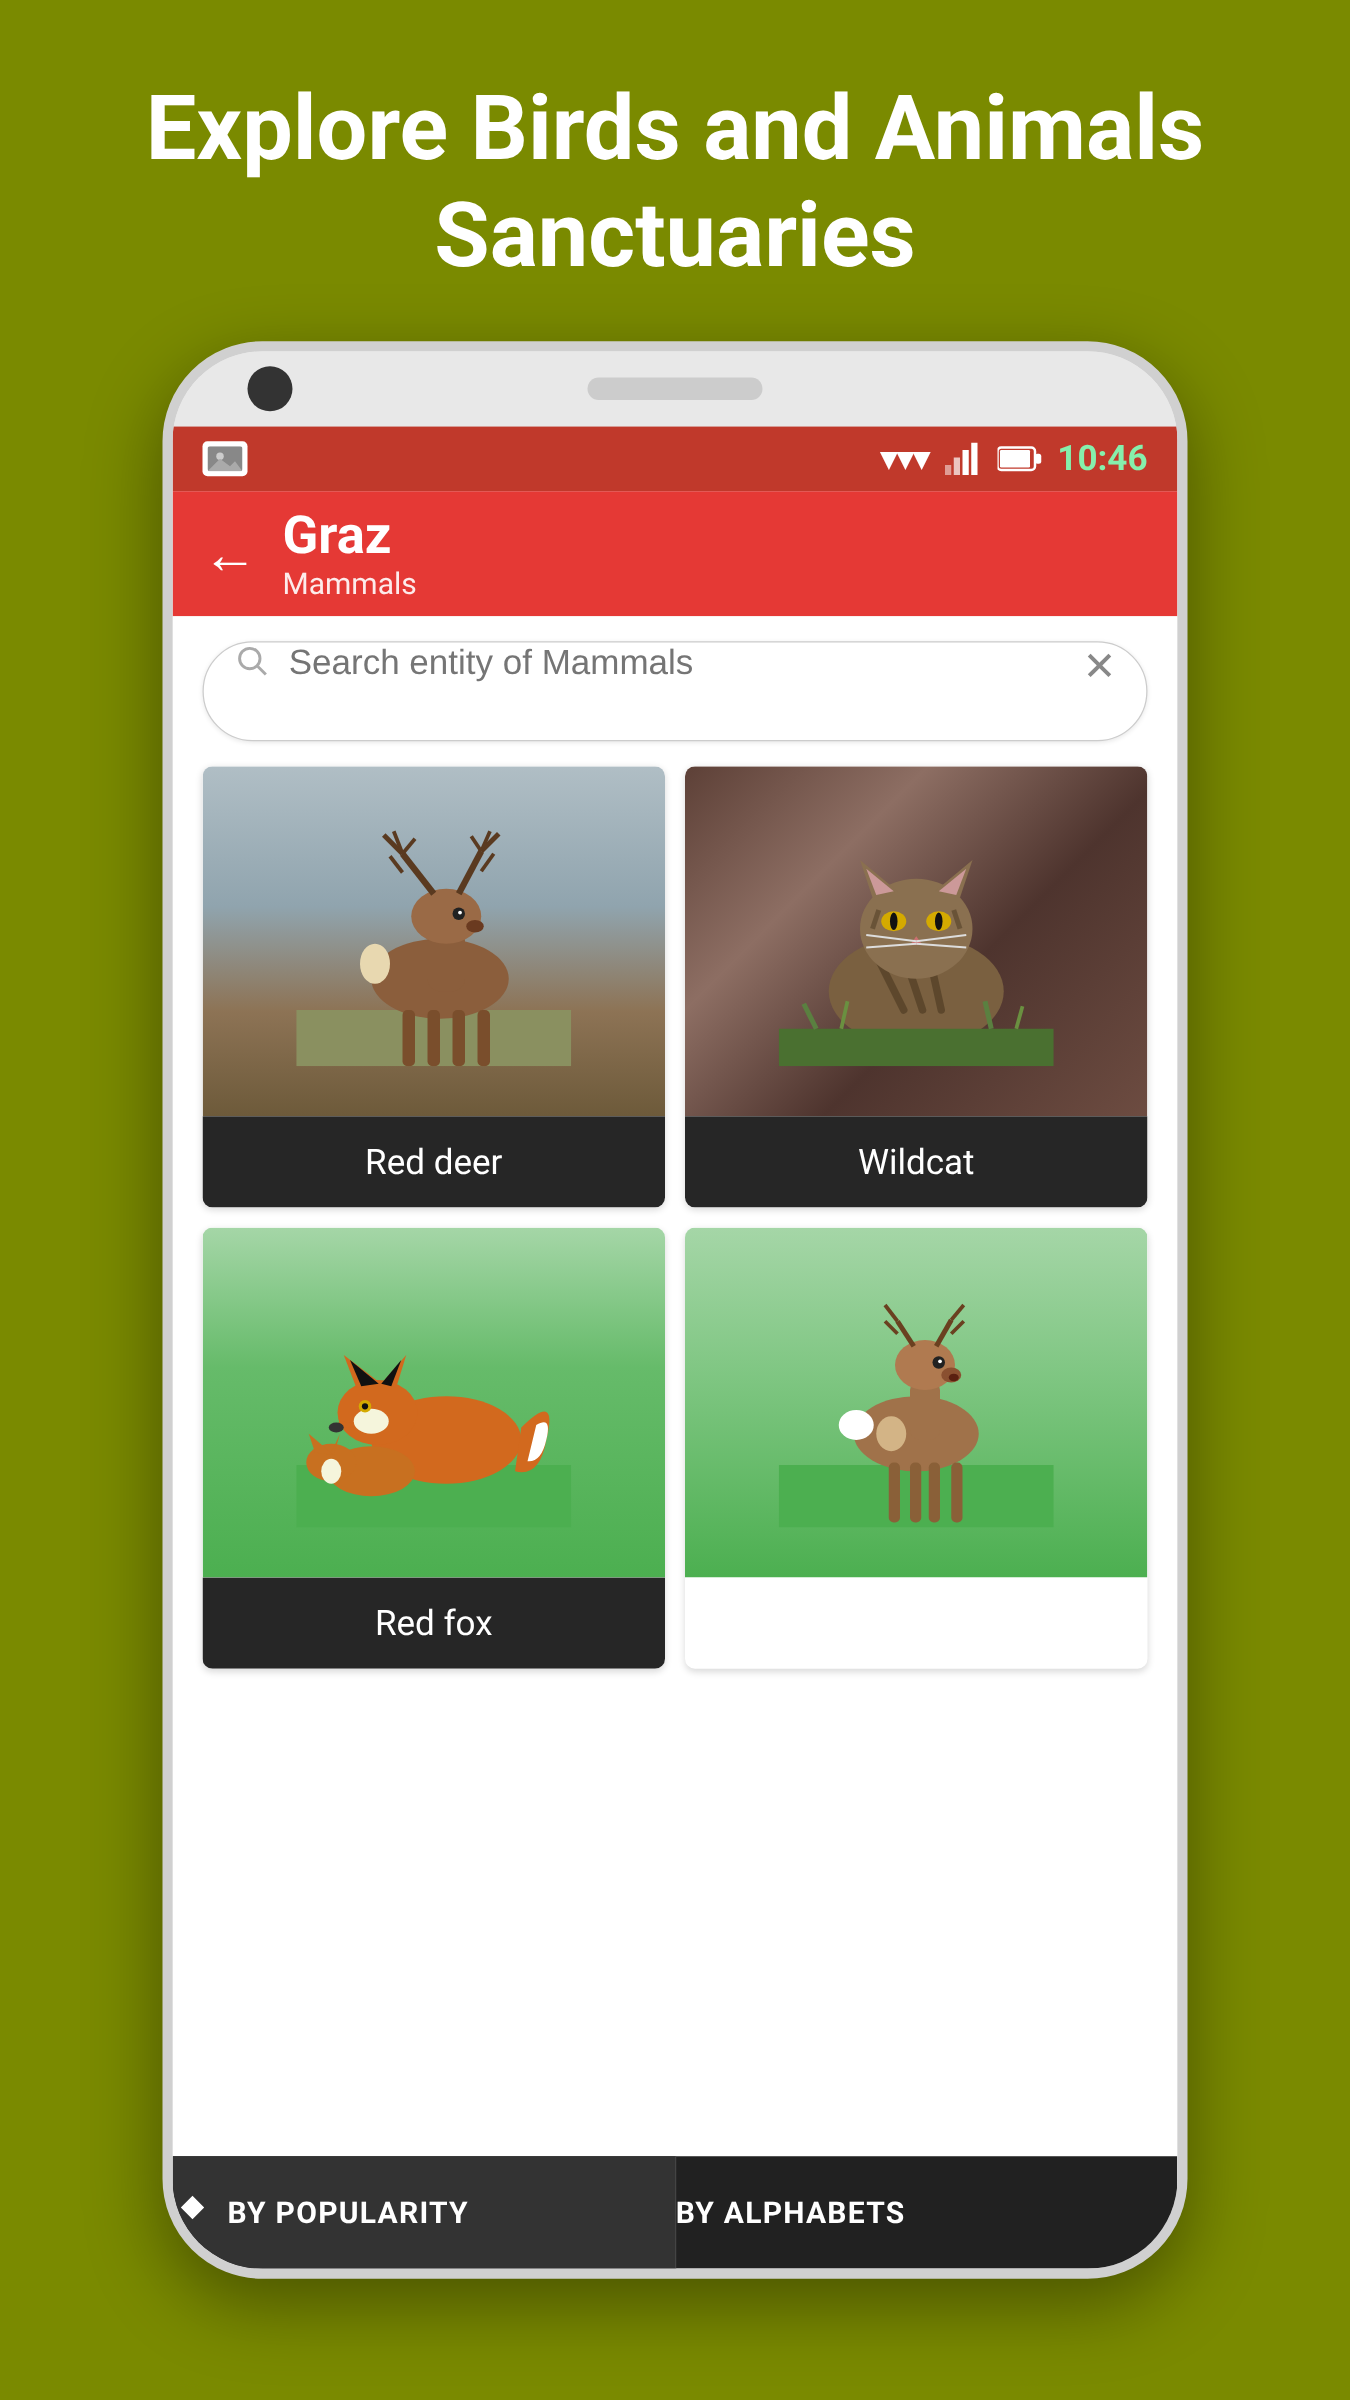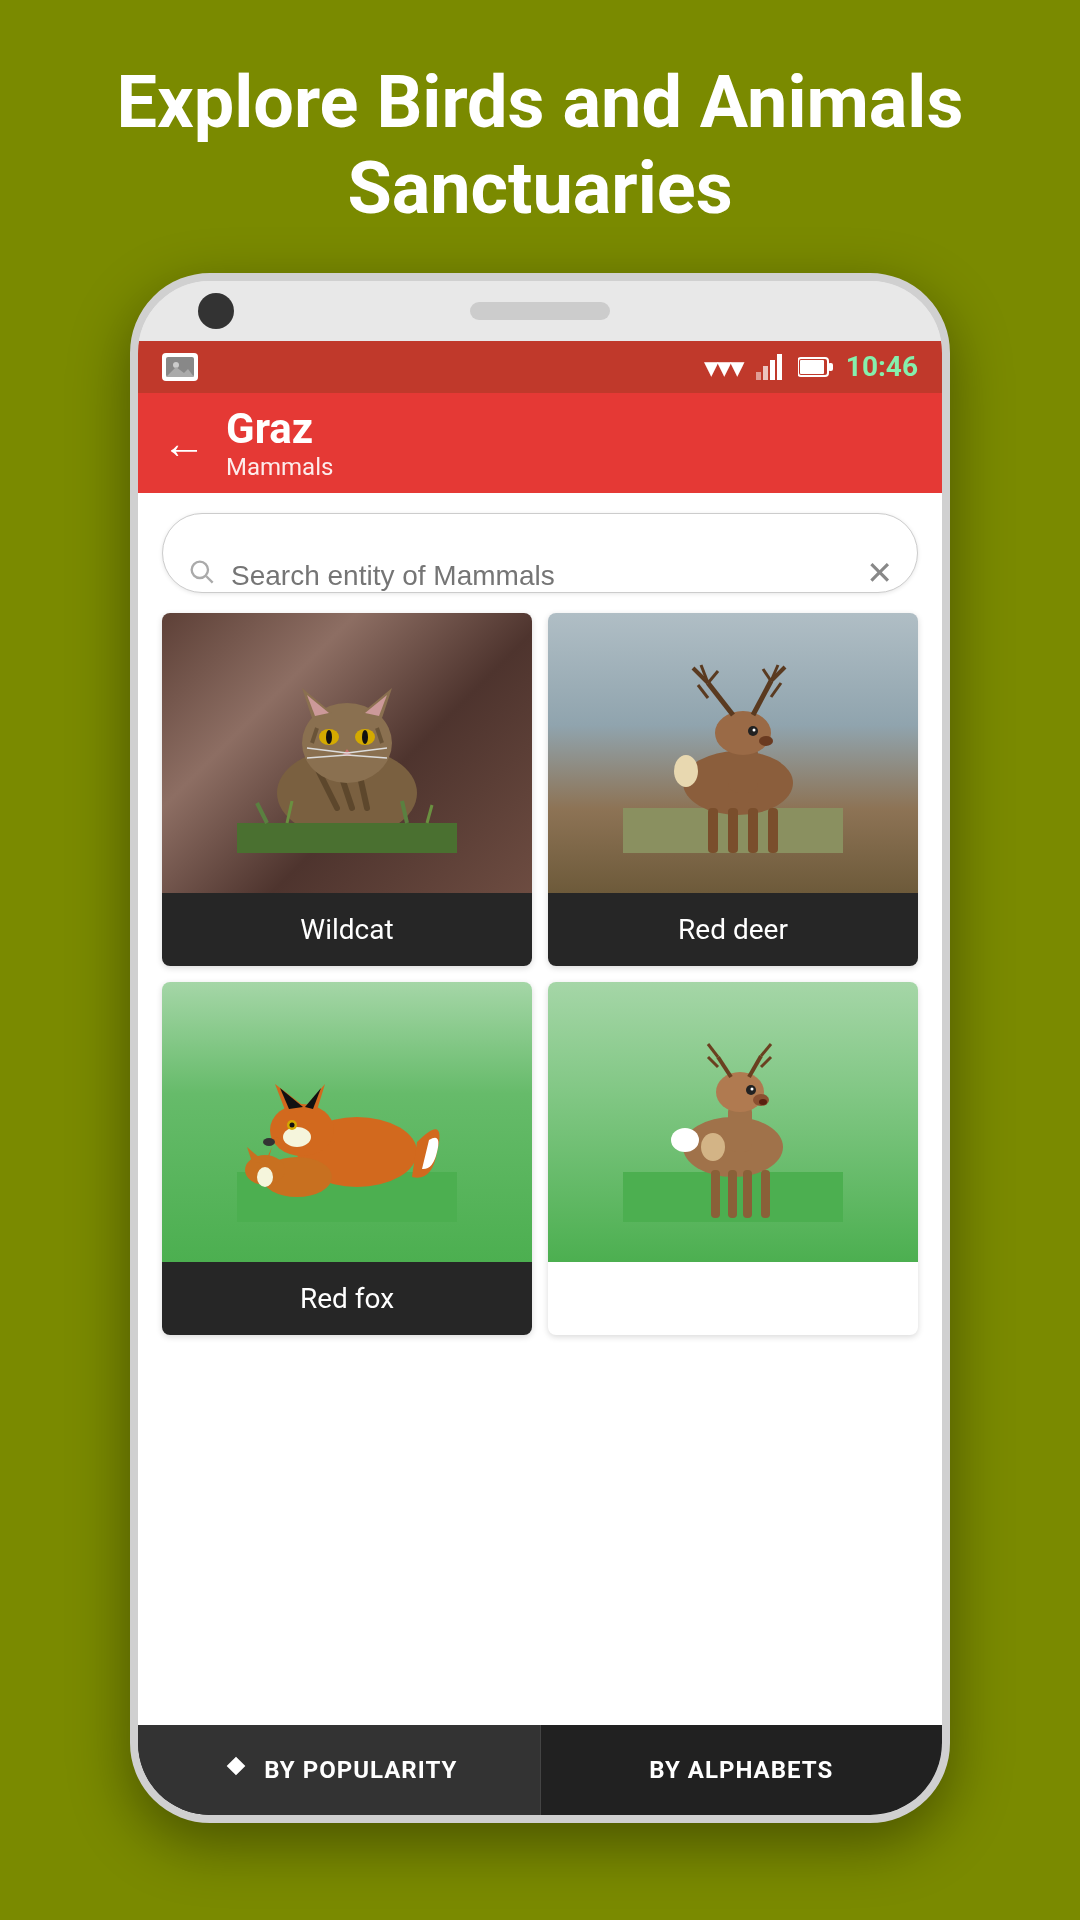--- a/index.html
+++ b/index.html
@@ -167,21 +167,21 @@
       overflow: hidden;
     }
 
     
     .search-bar {
       margin: 20px 24px;
       background: white;
       border: 1.5px solid #ccc;
       border-radius: 40px;
       display: flex;
-      align-items: flex-end;
+      align-items: flex-start;
       padding: 0 24px;
       height: 80px;
       box-shadow: 0 1px 4px rgba(0,0,0,0.1);
     }
     .search-icon {
       color: #aaa;
       font-size: 30px;
       margin-right: 16px;
     }
     .search-input {
@@ -278,21 +278,20 @@
       left: 0;
       right: 0;
       height: 90px;
       display: flex;
       background: #212121;
     }
     .bottom-tab {
       flex: 1;
       display: flex;
       align-items: center;
-      justify-content: center;
       gap: 12px;
       cursor: pointer;
     }
     .bottom-tab.active {
       background: #333;
     }
     .sort-icon {
       color: white;
       font-size: 32px;
     }
@@ -381,64 +380,20 @@
           </svg>
         </span>
         <input class="search-input" type="text" readonly="" placeholder="Search entity of Mammals" style="">
         <span class="search-clear">✕</span>
       </div>
 
       <div class="animal-grid">
 
         <div class="animal-card">
           <div class="animal-image">
-            <div class="wildcat-bg">
-              <svg width="220" height="200" viewBox="0 0 220 200" xmlns="http://www.w3.org/2000/svg">
-
-                <ellipse cx="110" cy="140" rx="70" ry="45" fill="#7a6040"></ellipse>
-
-                <line x1="80" y1="115" x2="100" y2="155" stroke="#4a3820" stroke-width="6" stroke-linecap="round" opacity="0.6"></line>
-                <line x1="100" y1="110" x2="115" y2="155" stroke="#4a3820" stroke-width="6" stroke-linecap="round" opacity="0.6"></line>
-                <line x1="120" y1="110" x2="130" y2="155" stroke="#4a3820" stroke-width="6" stroke-linecap="round" opacity="0.6"></line>
-
-                <ellipse cx="110" cy="90" rx="45" ry="40" fill="#8a7050"></ellipse>
-
-                <polygon points="75,65 65,35 95,60" fill="#8a7050"></polygon>
-                <polygon points="145,65 155,35 125,60" fill="#8a7050"></polygon>
-                <polygon points="78,63 70,42 92,60" fill="#c99"></polygon>
-                <polygon points="142,63 150,42 128,60" fill="#c99"></polygon>
-
-                <line x1="80" y1="75" x2="75" y2="90" stroke="#4a3820" stroke-width="4" opacity="0.5"></line>
-                <line x1="140" y1="75" x2="145" y2="90" stroke="#4a3820" stroke-width="4" opacity="0.5"></line>
-
-                <ellipse cx="92" cy="84" rx="10" ry="8" fill="#d4aa00"></ellipse>
-                <ellipse cx="128" cy="84" rx="10" ry="8" fill="#d4aa00"></ellipse>
-                <ellipse cx="92" cy="84" rx="3" ry="7" fill="#111"></ellipse>
-                <ellipse cx="128" cy="84" rx="3" ry="7" fill="#111"></ellipse>
-
-                <polygon points="110,96 105,103 115,103" fill="#c97070"></polygon>
-
-                <line x1="110" y1="100" x2="70" y2="95" stroke="#ddd" stroke-width="1.5"></line>
-                <line x1="110" y1="102" x2="70" y2="105" stroke="#ddd" stroke-width="1.5"></line>
-                <line x1="110" y1="100" x2="150" y2="95" stroke="#ddd" stroke-width="1.5"></line>
-                <line x1="110" y1="102" x2="150" y2="105" stroke="#ddd" stroke-width="1.5"></line>
-
-                <rect x="0" y="170" width="220" height="30" fill="#4a7030"></rect>
-                <line x1="30" y1="170" x2="20" y2="150" stroke="#5a8040" stroke-width="4"></line>
-                <line x1="50" y1="170" x2="55" y2="148" stroke="#6a9040" stroke-width="3"></line>
-                <line x1="170" y1="170" x2="165" y2="148" stroke="#5a8040" stroke-width="4"></line>
-                <line x1="190" y1="170" x2="195" y2="152" stroke="#6a9040" stroke-width="3"></line>
-              </svg>
-            </div>
-          </div>
-          <div class="animal-label">Wildcat</div>
-        </div>
-
-        <div class="animal-card">
-          <div class="animal-image">
             <div class="reddeer-bg">
               <svg width="220" height="200" viewBox="0 0 220 200" xmlns="http://www.w3.org/2000/svg">
 
                 <rect x="0" y="155" width="220" height="45" fill="#8a9060"></rect>
 
                 <ellipse cx="115" cy="130" rx="55" ry="32" fill="#8b5e3c"></ellipse>
 
                 <rect x="105" y="90" width="30" height="50" rx="10" fill="#8b5e3c"></rect>
 
                 <ellipse cx="120" cy="80" rx="28" ry="22" fill="#9a6a46"></ellipse>
@@ -466,20 +421,64 @@
 
                 <ellipse cx="63" cy="118" rx="12" ry="16" fill="#e8d8b0"></ellipse>
               </svg>
             </div>
           </div>
           <div class="animal-label">Red deer</div>
         </div>
 
         <div class="animal-card">
           <div class="animal-image">
+            <div class="wildcat-bg">
+              <svg width="220" height="200" viewBox="0 0 220 200" xmlns="http://www.w3.org/2000/svg">
+
+                <ellipse cx="110" cy="140" rx="70" ry="45" fill="#7a6040"></ellipse>
+
+                <line x1="80" y1="115" x2="100" y2="155" stroke="#4a3820" stroke-width="6" stroke-linecap="round" opacity="0.6"></line>
+                <line x1="100" y1="110" x2="115" y2="155" stroke="#4a3820" stroke-width="6" stroke-linecap="round" opacity="0.6"></line>
+                <line x1="120" y1="110" x2="130" y2="155" stroke="#4a3820" stroke-width="6" stroke-linecap="round" opacity="0.6"></line>
+
+                <ellipse cx="110" cy="90" rx="45" ry="40" fill="#8a7050"></ellipse>
+
+                <polygon points="75,65 65,35 95,60" fill="#8a7050"></polygon>
+                <polygon points="145,65 155,35 125,60" fill="#8a7050"></polygon>
+                <polygon points="78,63 70,42 92,60" fill="#c99"></polygon>
+                <polygon points="142,63 150,42 128,60" fill="#c99"></polygon>
+
+                <line x1="80" y1="75" x2="75" y2="90" stroke="#4a3820" stroke-width="4" opacity="0.5"></line>
+                <line x1="140" y1="75" x2="145" y2="90" stroke="#4a3820" stroke-width="4" opacity="0.5"></line>
+
+                <ellipse cx="92" cy="84" rx="10" ry="8" fill="#d4aa00"></ellipse>
+                <ellipse cx="128" cy="84" rx="10" ry="8" fill="#d4aa00"></ellipse>
+                <ellipse cx="92" cy="84" rx="3" ry="7" fill="#111"></ellipse>
+                <ellipse cx="128" cy="84" rx="3" ry="7" fill="#111"></ellipse>
+
+                <polygon points="110,96 105,103 115,103" fill="#c97070"></polygon>
+
+                <line x1="110" y1="100" x2="70" y2="95" stroke="#ddd" stroke-width="1.5"></line>
+                <line x1="110" y1="102" x2="70" y2="105" stroke="#ddd" stroke-width="1.5"></line>
+                <line x1="110" y1="100" x2="150" y2="95" stroke="#ddd" stroke-width="1.5"></line>
+                <line x1="110" y1="102" x2="150" y2="105" stroke="#ddd" stroke-width="1.5"></line>
+
+                <rect x="0" y="170" width="220" height="30" fill="#4a7030"></rect>
+                <line x1="30" y1="170" x2="20" y2="150" stroke="#5a8040" stroke-width="4"></line>
+                <line x1="50" y1="170" x2="55" y2="148" stroke="#6a9040" stroke-width="3"></line>
+                <line x1="170" y1="170" x2="165" y2="148" stroke="#5a8040" stroke-width="4"></line>
+                <line x1="190" y1="170" x2="195" y2="152" stroke="#6a9040" stroke-width="3"></line>
+              </svg>
+            </div>
+          </div>
+          <div class="animal-label">Wildcat</div>
+        </div>
+
+        <div class="animal-card">
+          <div class="animal-image">
             <div class="redfox-bg">
               <svg width="220" height="200" viewBox="0 0 220 200" xmlns="http://www.w3.org/2000/svg">
 
                 <rect x="0" y="150" width="220" height="50" fill="#4caf50"></rect>
 
                 <ellipse cx="120" cy="130" rx="60" ry="35" fill="#d2691e"></ellipse>
 
                 <ellipse cx="65" cy="108" rx="32" ry="26" fill="#d2691e"></ellipse>
 
                 <polygon points="35,115 28,122 55,118" fill="#d2691e"></polygon>

